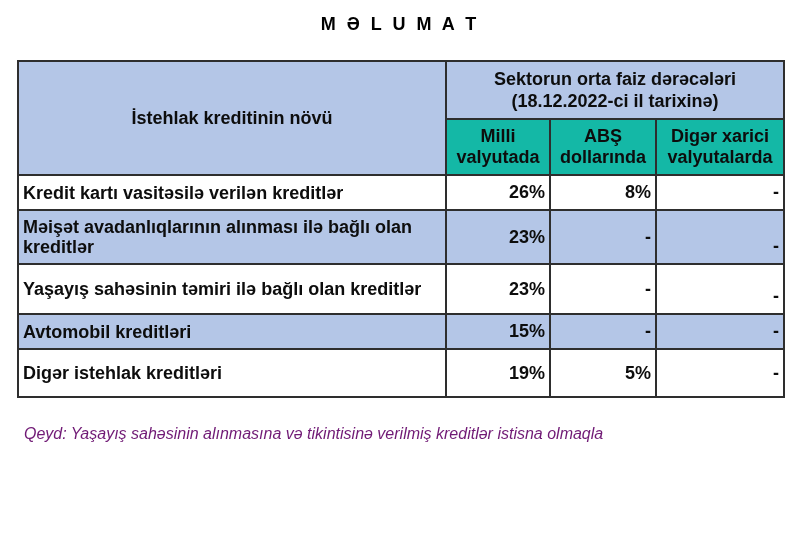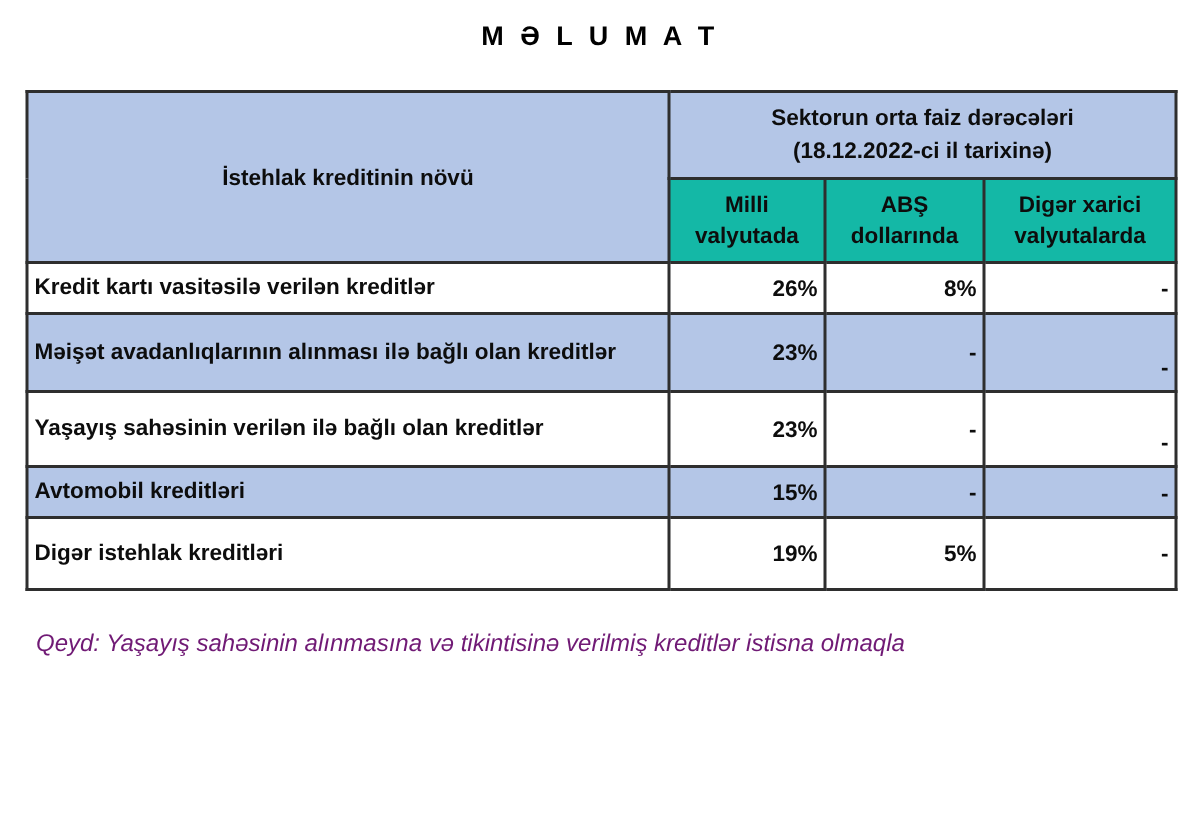--- a/index.html
+++ b/index.html
@@ -33,21 +33,21 @@
     margin-top: 2px;
   }
   table.rates {
     margin-top: 25px;
     border-collapse: collapse;
     table-layout: fixed;
     width: 766px;
   }
   table.rates th, table.rates td {
     border: 2px solid #2e2e2e;
-    font-size: 15px;
+    font-size: 18px;
     font-weight: 700;
     box-sizing: border-box;
     padding: 6px 4px;
     color: #0d0d0d;
   }
   .hl { background: #b4c6e7; }
   th.type-header {
     text-align: center;
     vertical-align: middle;
     font-size: 15px;
@@ -130,21 +130,21 @@
         <td class="val-cell">8%</td>
         <td class="val-cell">-</td>
       </tr>
       <tr class="r2">
         <td class="type-cell hl">Məişət avadanlıqlarının alınması ilə bağlı olan kreditlər</td>
         <td class="val-cell hl">23%</td>
         <td class="val-cell hl">-</td>
         <td class="val-cell hl vbottom">-</td>
       </tr>
       <tr class="r3">
-        <td class="type-cell">Yaşayış sahəsinin verilən ilə bağlı olan kreditlər</td>
+        <td class="type-cell">Yaşayış sahəsinin təmiri ilə bağlı olan kreditlər</td>
         <td class="val-cell">23%</td>
         <td class="val-cell">-</td>
         <td class="val-cell vbottom">-</td>
       </tr>
       <tr class="r4">
         <td class="type-cell hl">Avtomobil kreditləri</td>
         <td class="val-cell hl">15%</td>
         <td class="val-cell hl">-</td>
         <td class="val-cell hl vbottom">-</td>
       </tr>

